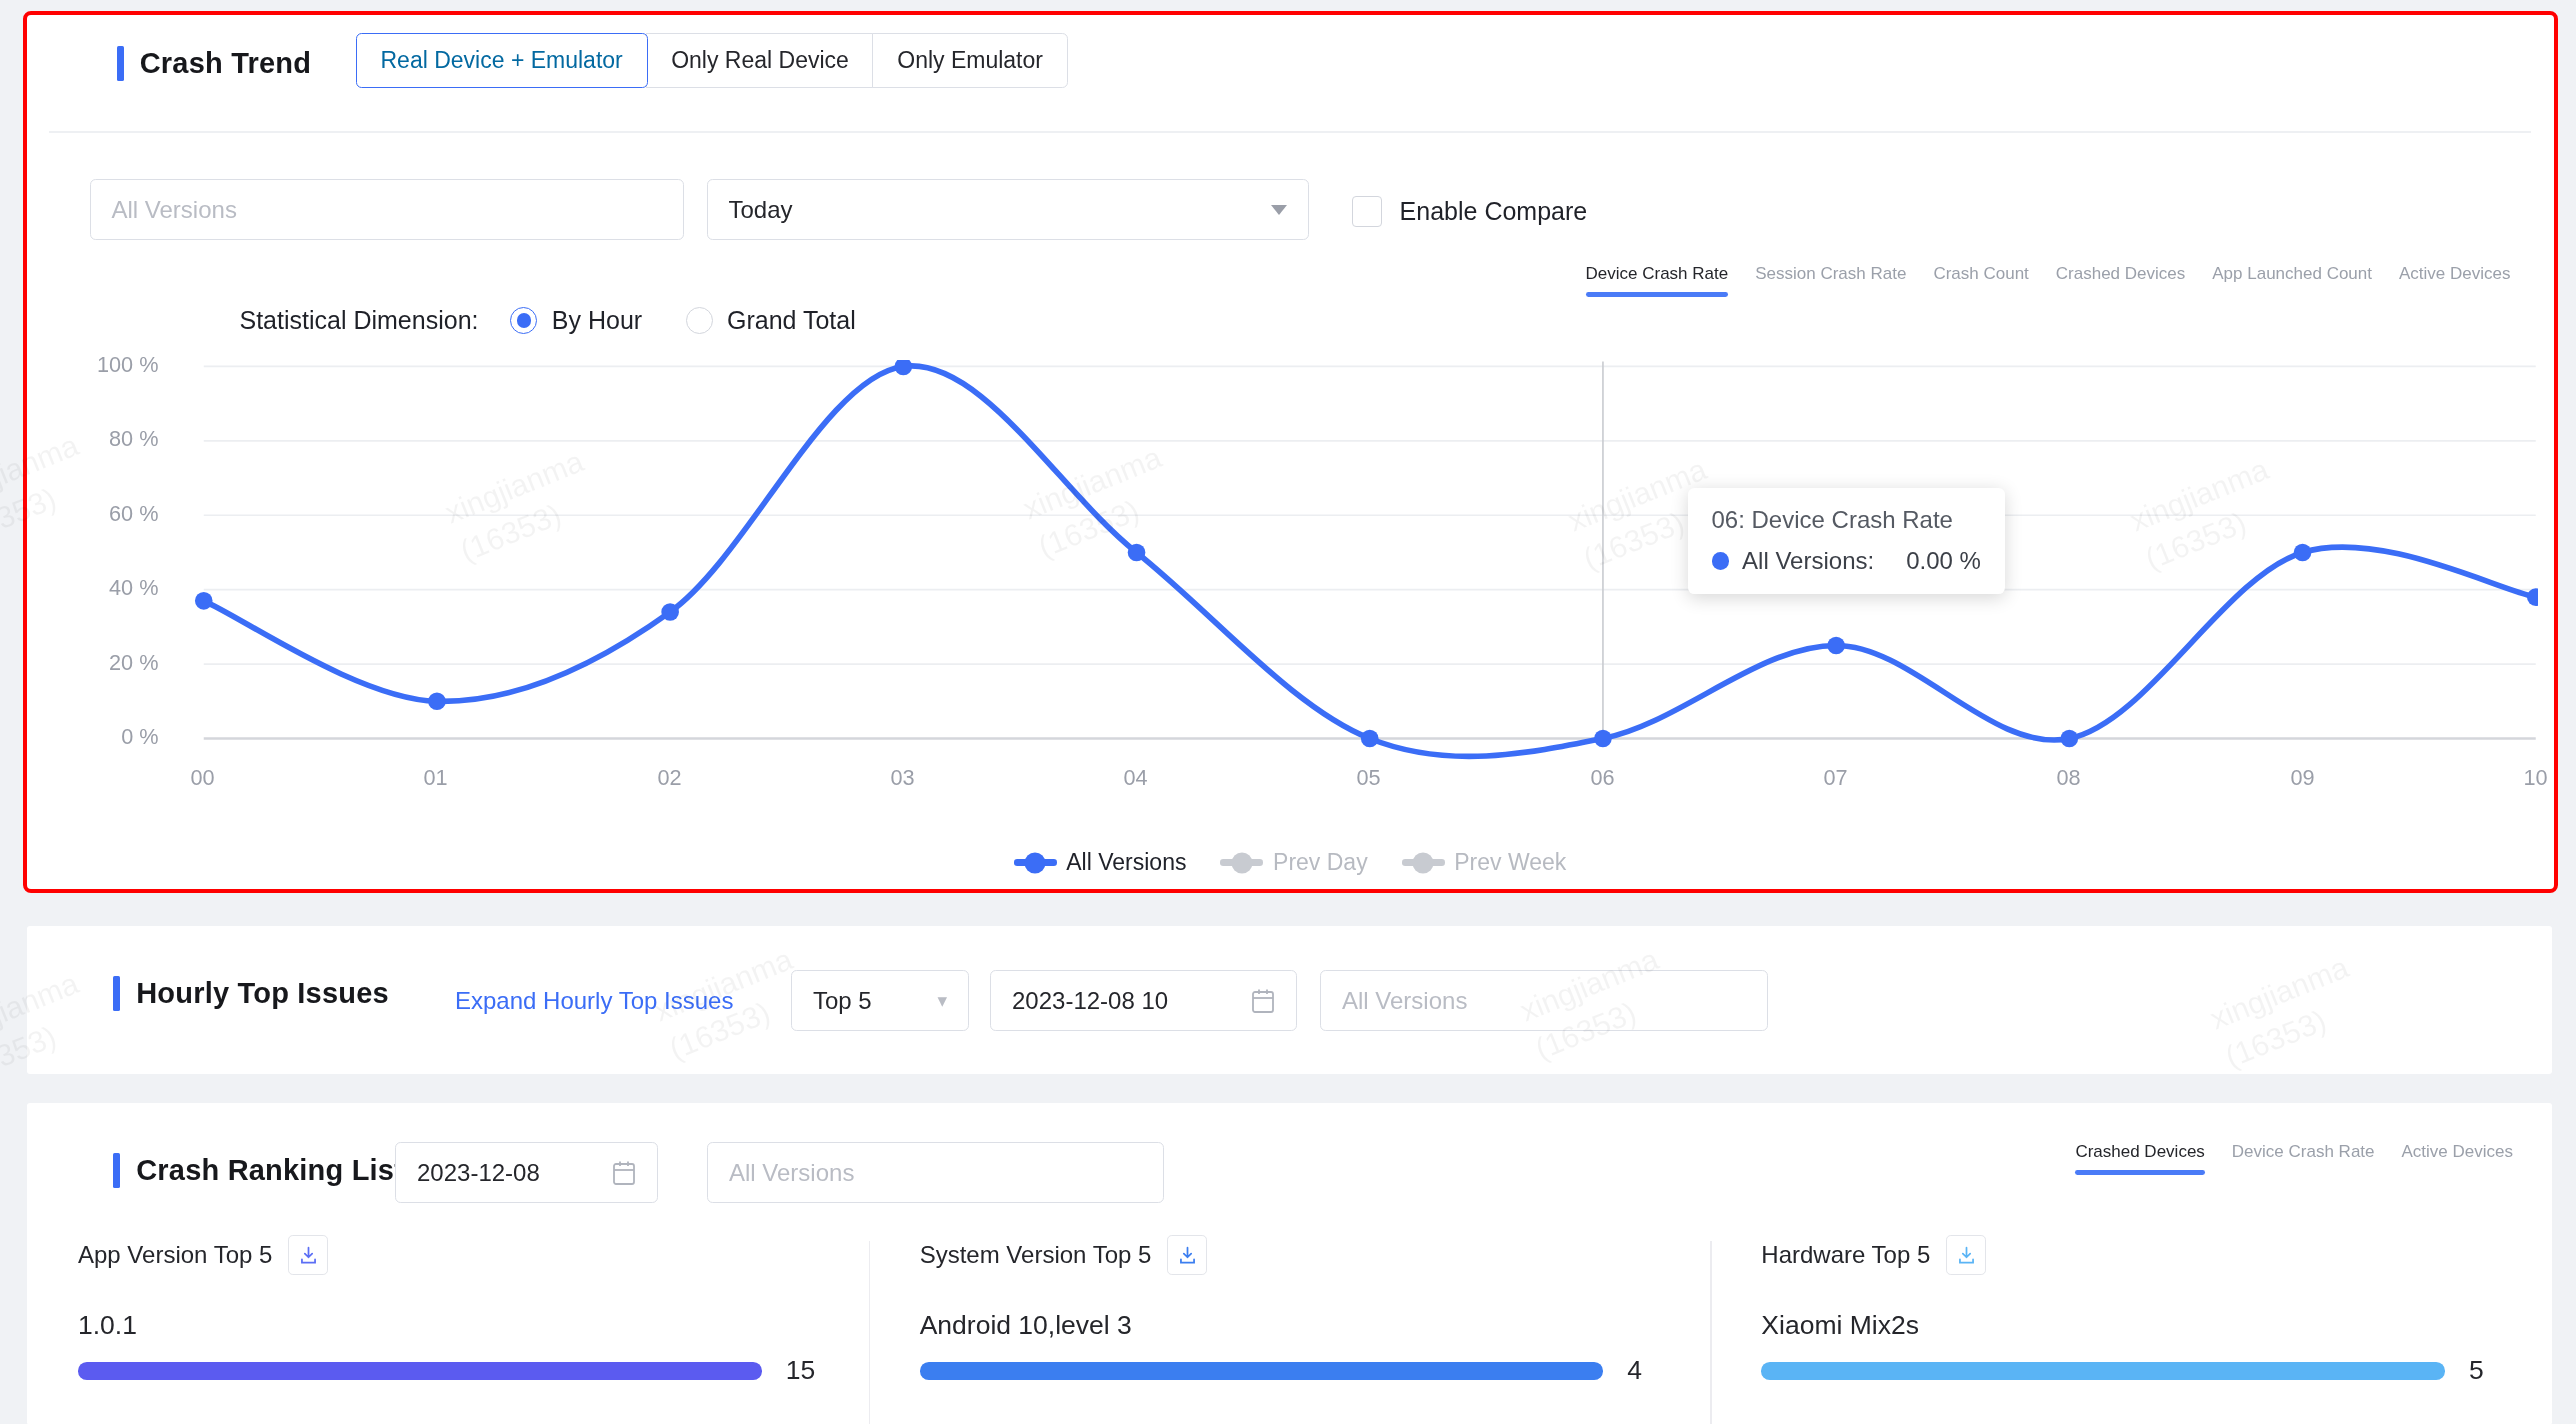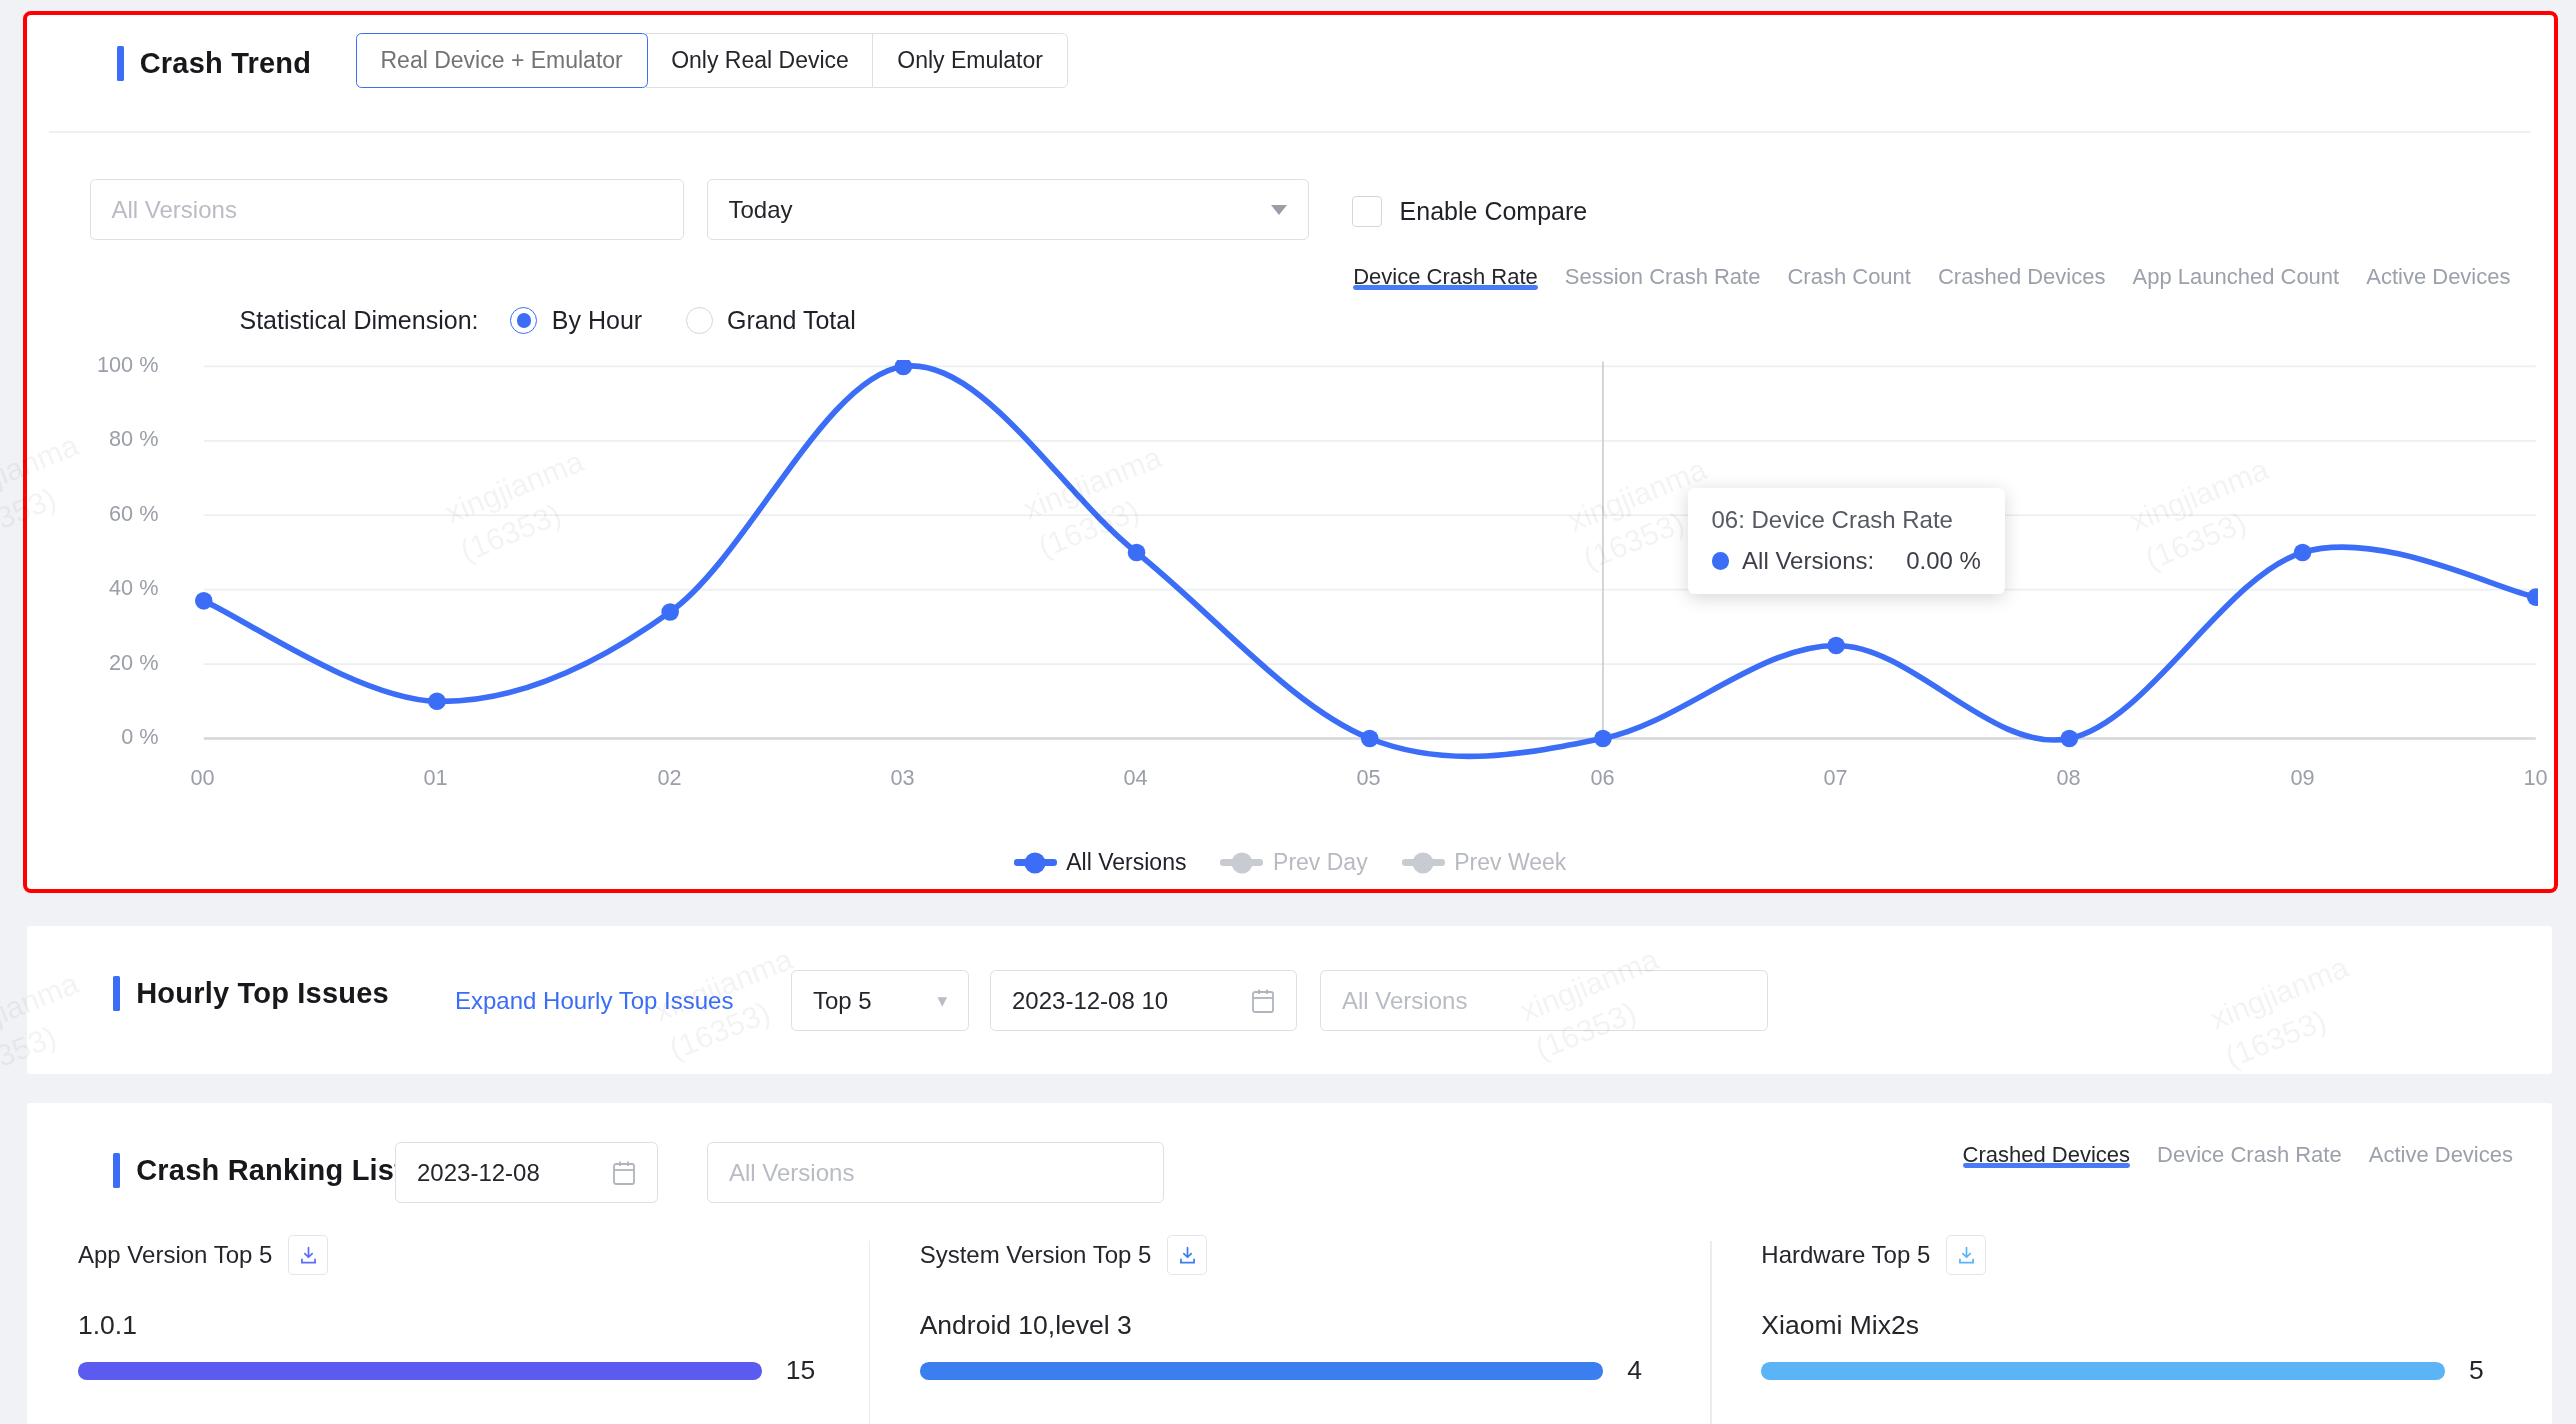--- a/index.html
+++ b/index.html
@@ -33,39 +33,39 @@
 
   
   .seg { display:flex; }
   .seg-btn {
     height:55px; padding:0 24px; display:flex; align-items:center; justify-content:center;
     font-size:23px; color:#25262b; background:#fff; border:1.6px solid #dcdfe6;
     margin-left:-1.6px; white-space:nowrap; cursor:pointer;
   }
   .seg-btn:first-child { margin-left:0; border-radius:5.6px 0 0 5.6px; }
   .seg-btn:last-child  { border-radius:0 5.6px 5.6px 0; }
-  .seg-btn.active { color:#737373; border-color:#3b6df6; position:relative; z-index:2; border-radius:5.6px; }
+  .seg-btn.active { color:#0369a1; border-color:#3b6df6; position:relative; z-index:2; border-radius:5.6px; }
 
   
   .field {
     height:61px; border:1.6px solid #dcdfe6; border-radius:5.6px; background:#fff;
     display:flex; align-items:center; padding:0 21px; font-size:24px; color:#25262b;
   }
   .field.ph { color:#b9bcc4; }
   .field .val { flex:1; }
   .caret { width:0;height:0;border-left:8.8px solid transparent;border-right:8.8px solid transparent;border-top:10.4px solid #9a9ea8; }
 
   
   .cbx-row { display:flex; align-items:center; gap:17.6px; }
   .cbx { width:30.5px; height:30.5px; border:1.6px solid #d3d6dd; border-radius:4px; background:#fff; }
   .cbx-label { font-size:25px; color:#1f2128; }
 
   
   .mtabs { display:flex; align-items:flex-end; gap:27px; }
-  .mtab { font-size:22px; color:#9ba0aa; position:relative; white-space:nowrap; cursor:pointer; }
+  .mtab { font-size:17px; color:#9ba0aa; padding-bottom:13px; position:relative; white-space:nowrap; cursor:pointer; }
   .mtab.active { color:#25262b; }
   .mtab.active::after { content:""; position:absolute; left:0; right:0; bottom:0; height:4.8px; background:#4a7bf7; border-radius:2.4px; }
 
   
   .radio-row { display:flex; align-items:center; gap:14.4px; }
   .rlabel { font-size:25px; color:#1f2128; }
   .radio { width:27px; height:27px; border-radius:50%; border:1.6px solid #d3d6dd; background:#fff; display:flex; align-items:center; justify-content:center; }
   .radio.on { border-color:#3b6df6; }
   .radio.on::after { content:""; width:14.4px; height:14.4px; border-radius:50%; background:#3b6df6; }
 

